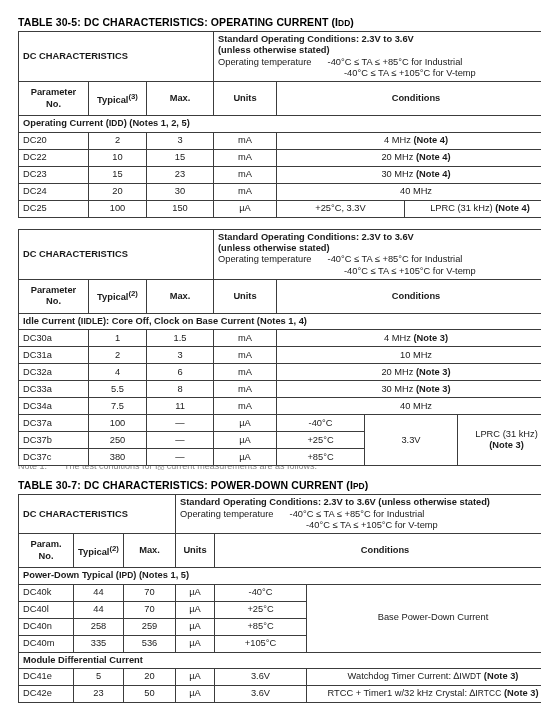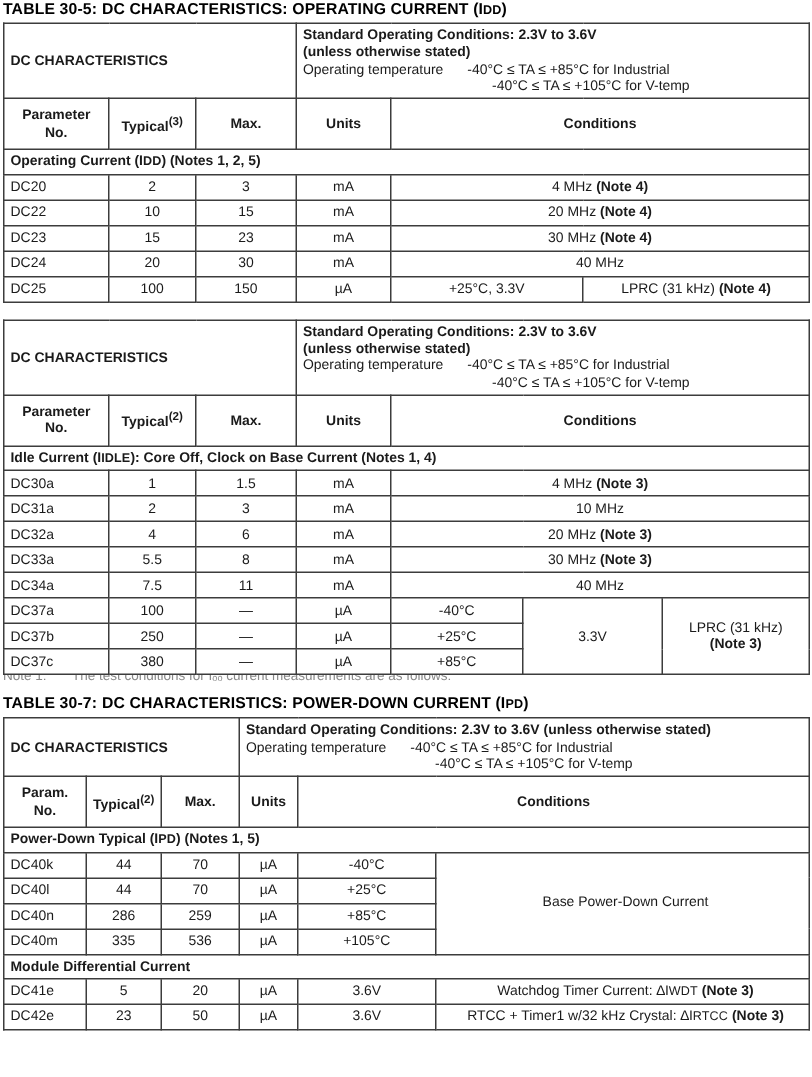--- a/index.html
+++ b/index.html
@@ -11,21 +11,21 @@
     width: 541px;
     height: 718px;
     font-family: "Liberation Sans", sans-serif;
     color: #1a1a1a;
     overflow: hidden;
   }
   .page {
     position: relative;
     width: 541px;
     height: 670px;
-    padding: 0;
+    padding: 16px;
     box-sizing: border-box;
   }
 
   
   .caption {
     font-size: 10.5px;
     font-weight: bold;
     letter-spacing: 0.1px;
     color: #000;
     margin: 0 0 3px 2px;
@@ -328,21 +328,21 @@
       </tr>
       <tr class="rowh">
         <td class="param">DC40l</td>
         <td class="ctr">44</td>
         <td class="ctr">70</td>
         <td class="ctr">µA</td>
         <td class="ctr">+25°C</td>
       </tr>
       <tr class="rowh">
         <td class="param">DC40n</td>
-        <td class="ctr">286</td>
+        <td class="ctr">258</td>
         <td class="ctr">259</td>
         <td class="ctr">µA</td>
         <td class="ctr">+85°C</td>
       </tr>
       <tr class="rowh">
         <td class="param">DC40m</td>
         <td class="ctr">335</td>
         <td class="ctr">536</td>
         <td class="ctr">µA</td>
         <td class="ctr">+105°C</td>

